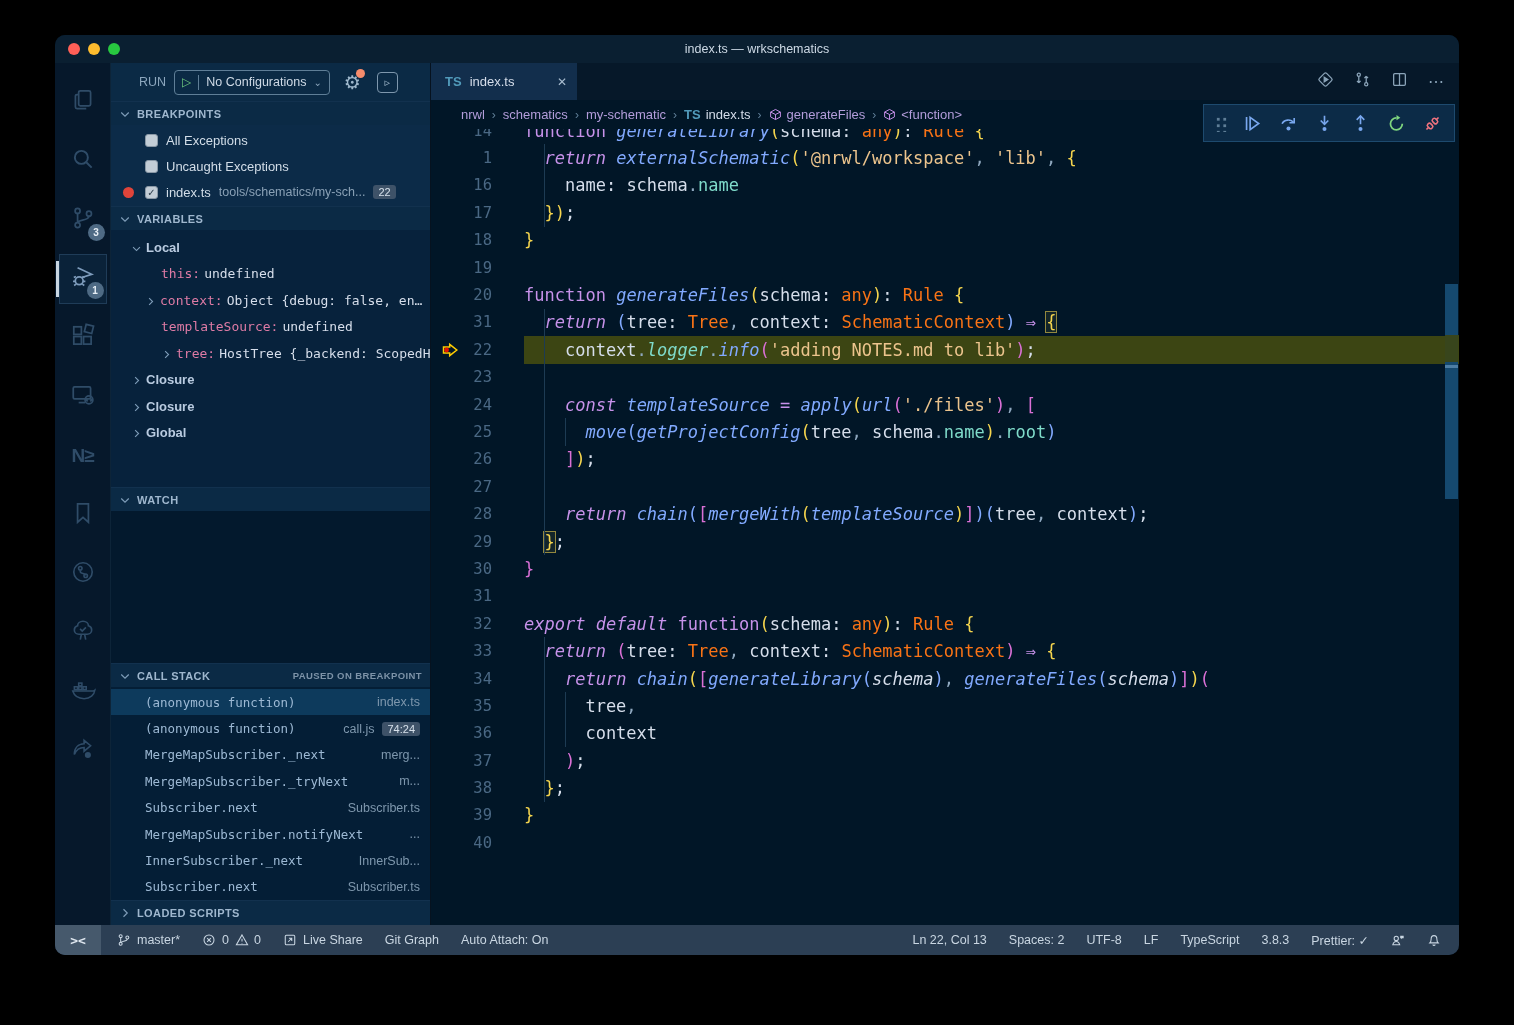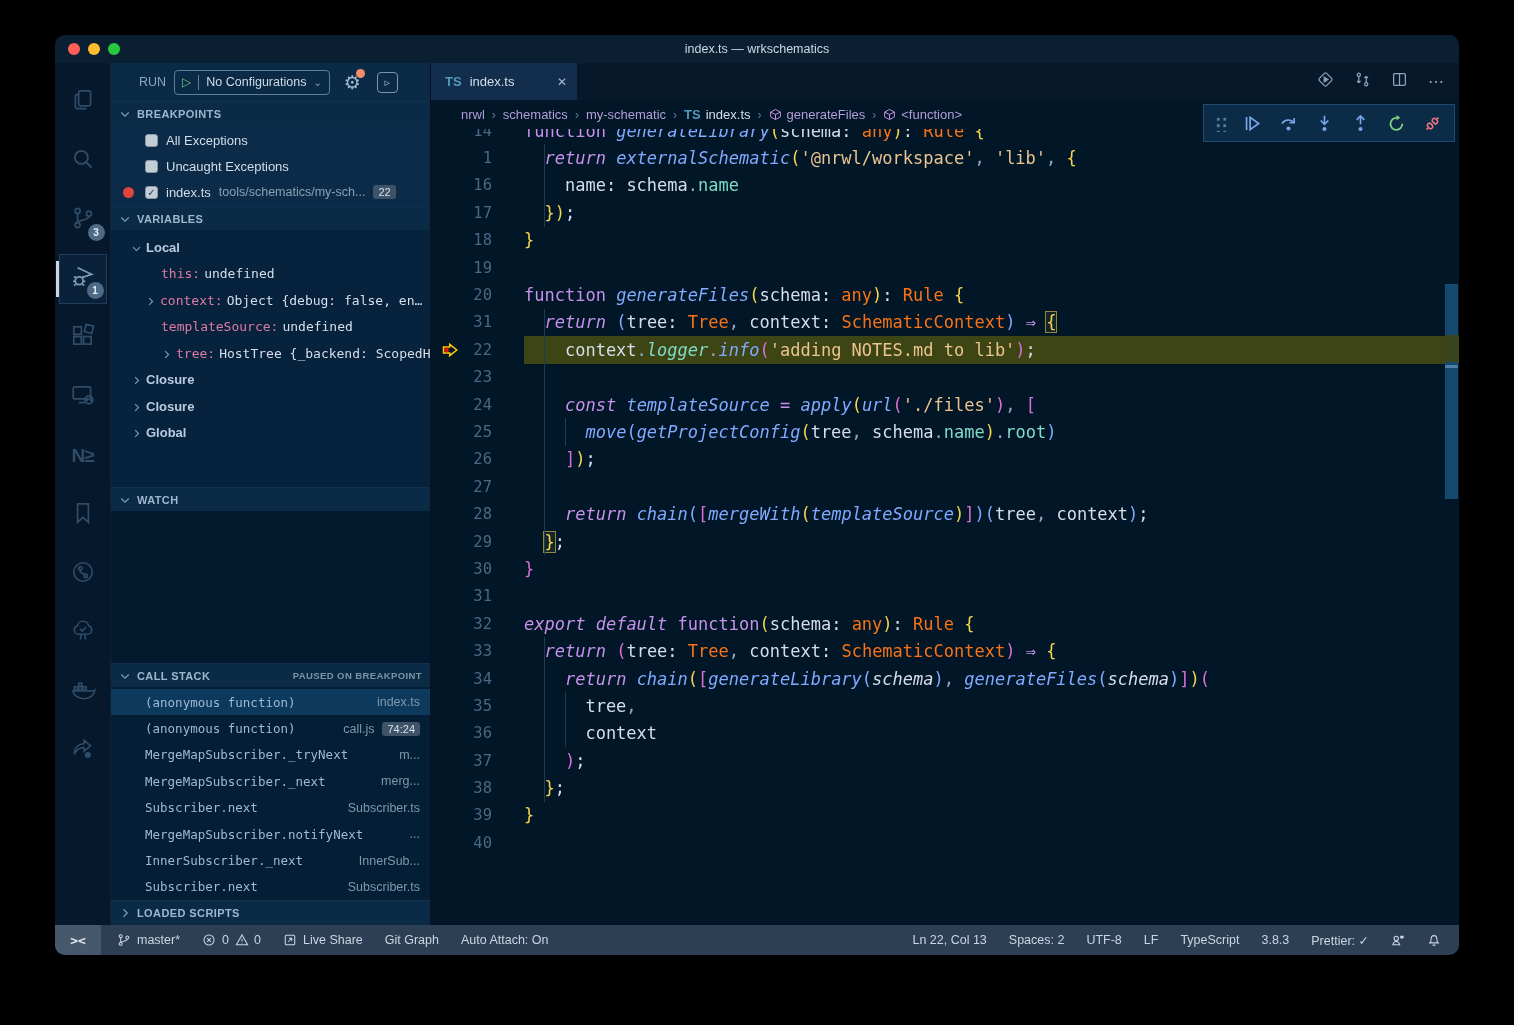--- a/index.html
+++ b/index.html
@@ -362,26 +362,26 @@
           <div class="cs-row selected">
             <span class="cs-fn">(anonymous function)</span>
             <span class="cs-file">index.ts</span>
           </div>
           <div class="cs-row">
             <span class="cs-fn">(anonymous function)</span>
             <span class="cs-file">call.js</span>
             <span class="badge">74:24</span>
           </div>
           <div class="cs-row">
+            <span class="cs-fn">MergeMapSubscriber._next</span>
+            <span class="cs-file">merg...</span>
+          </div>
+          <div class="cs-row">
             <span class="cs-fn">MergeMapSubscriber._tryNext</span>
             <span class="cs-file">m...</span>
-          </div>
-          <div class="cs-row">
-            <span class="cs-fn">MergeMapSubscriber._next</span>
-            <span class="cs-file">merg...</span>
           </div>
           <div class="cs-row">
             <span class="cs-fn">Subscriber.next</span>
             <span class="cs-file">Subscriber.ts</span>
           </div>
           <div class="cs-row">
             <span class="cs-fn">MergeMapSubscriber.notifyNext</span>
             <span class="cs-file">...</span>
           </div>
           <div class="cs-row">

